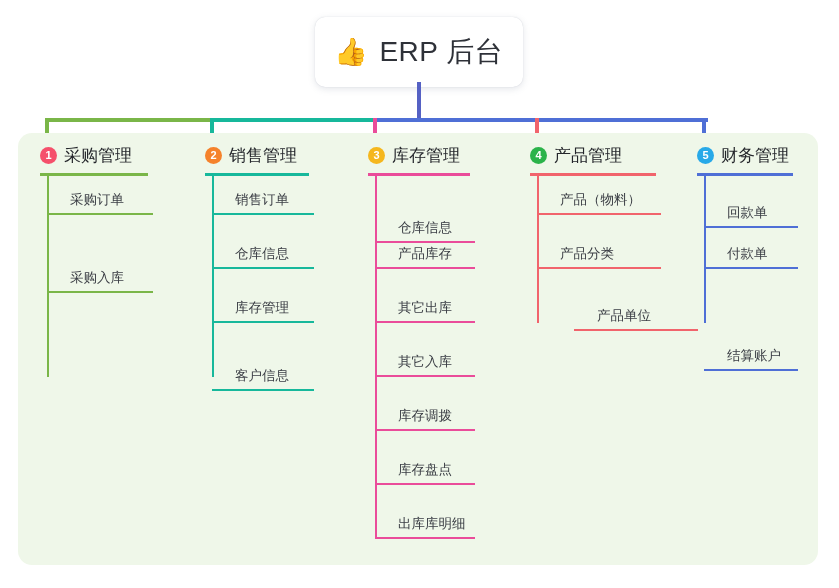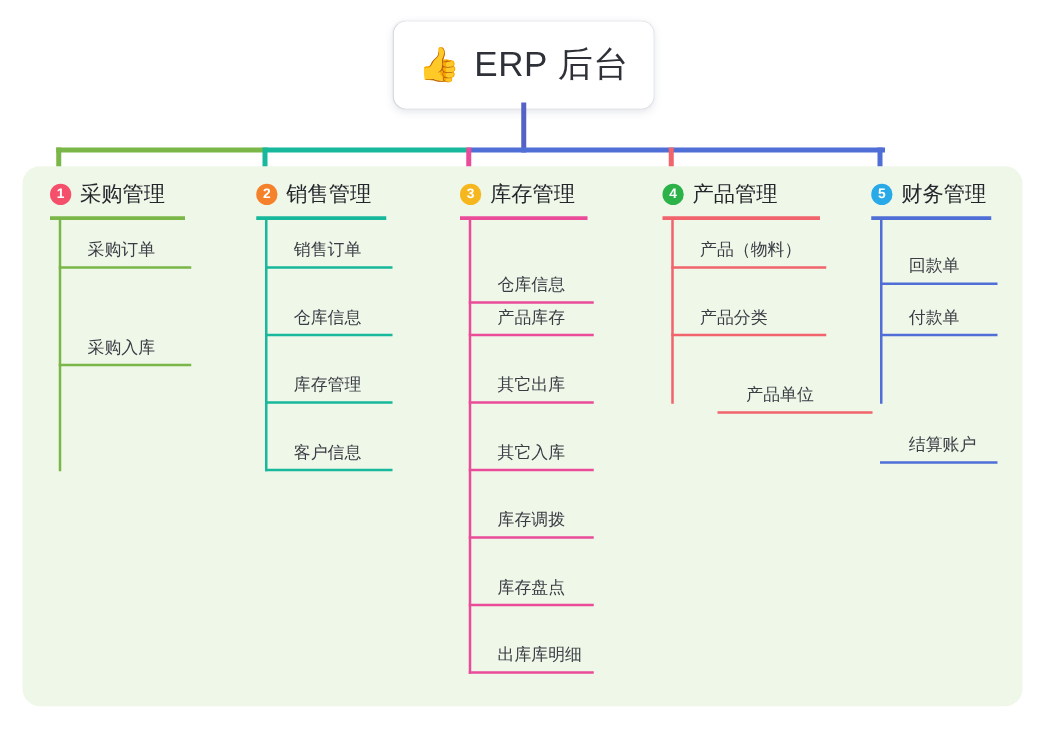--- a/index.html
+++ b/index.html
@@ -120,21 +120,21 @@
           <div class="leaf-rule" style="background: rgb(23, 184, 155); width: 102px;"></div>
         </div>
         <div class="leaf" style="top: 106px; height: 30px; width: 102px;">
           <span class="leaf-label">仓库信息</span>
           <div class="leaf-rule" style="background: rgb(23, 184, 155); width: 102px;"></div>
         </div>
         <div class="leaf" style="top: 160px; height: 30px; width: 102px;">
           <span class="leaf-label">库存管理</span>
           <div class="leaf-rule" style="background: rgb(23, 184, 155); width: 102px;"></div>
         </div>
-        <div class="leaf" style="top: 214px; height: 30px; width: 102px;">
+        <div class="leaf" style="top: 228px; height: 30px; width: 102px;">
           <span class="leaf-label">客户信息</span>
           <div class="leaf-rule" style="background: rgb(23, 184, 155); width: 102px;"></div>
         </div>
       </div>
       <div class="col" style="left: 368px; top: 133px; height: 455px; width: 160px;">
         <div class="col-head">
           <span class="badge" style="background: rgb(245, 183, 29);">3</span>
           <span class="col-title">库存管理</span>
         </div>
         <div class="head-rule" style="background: rgb(234, 76, 154); width: 102px;"></div>

